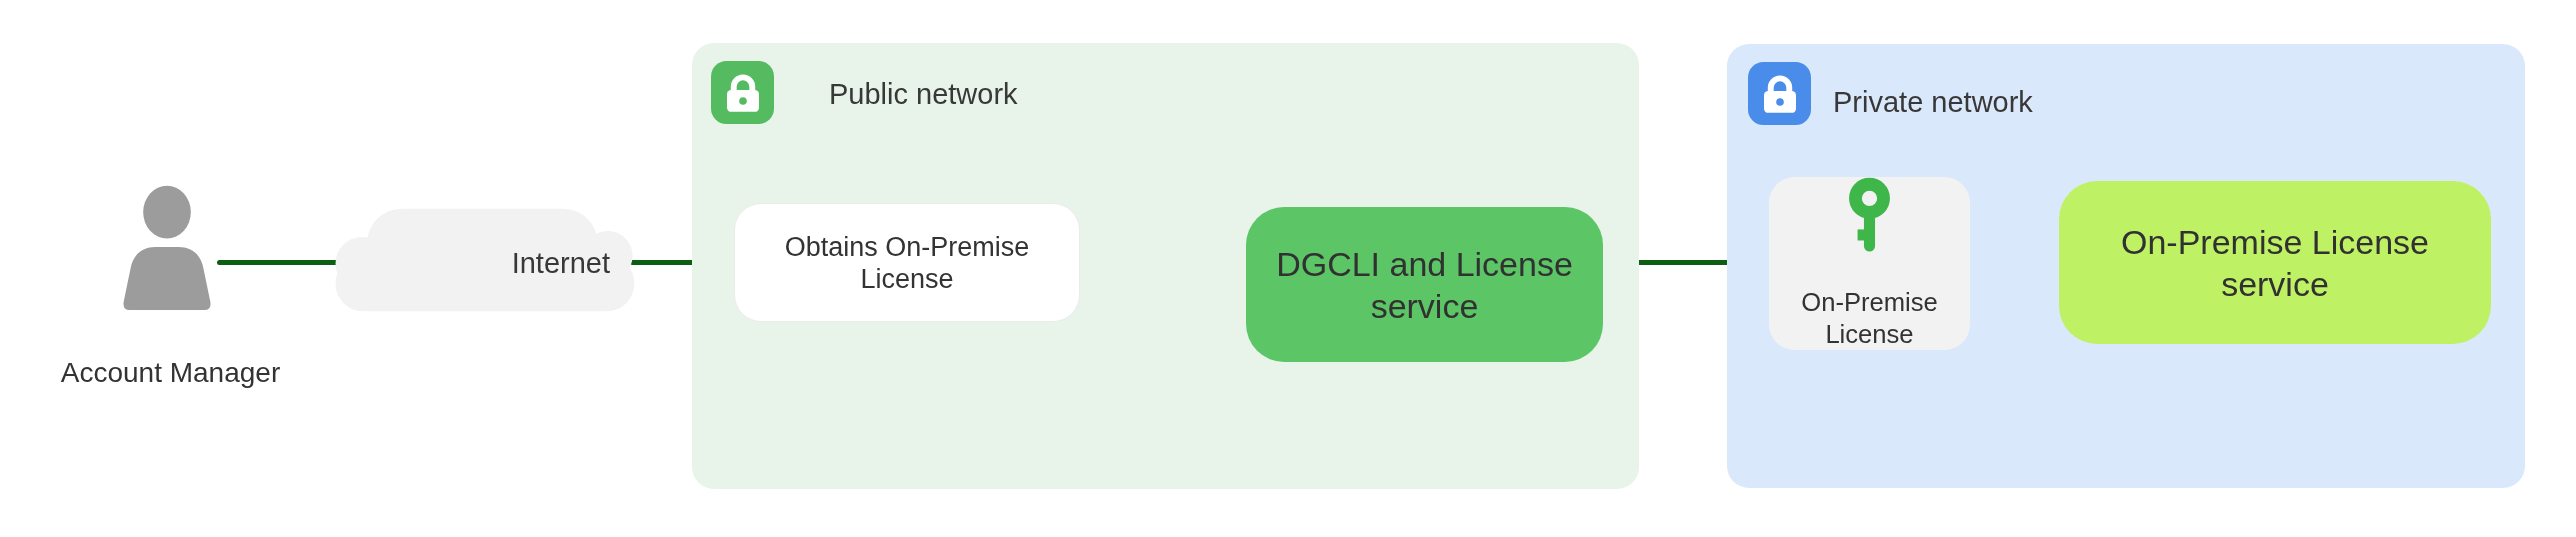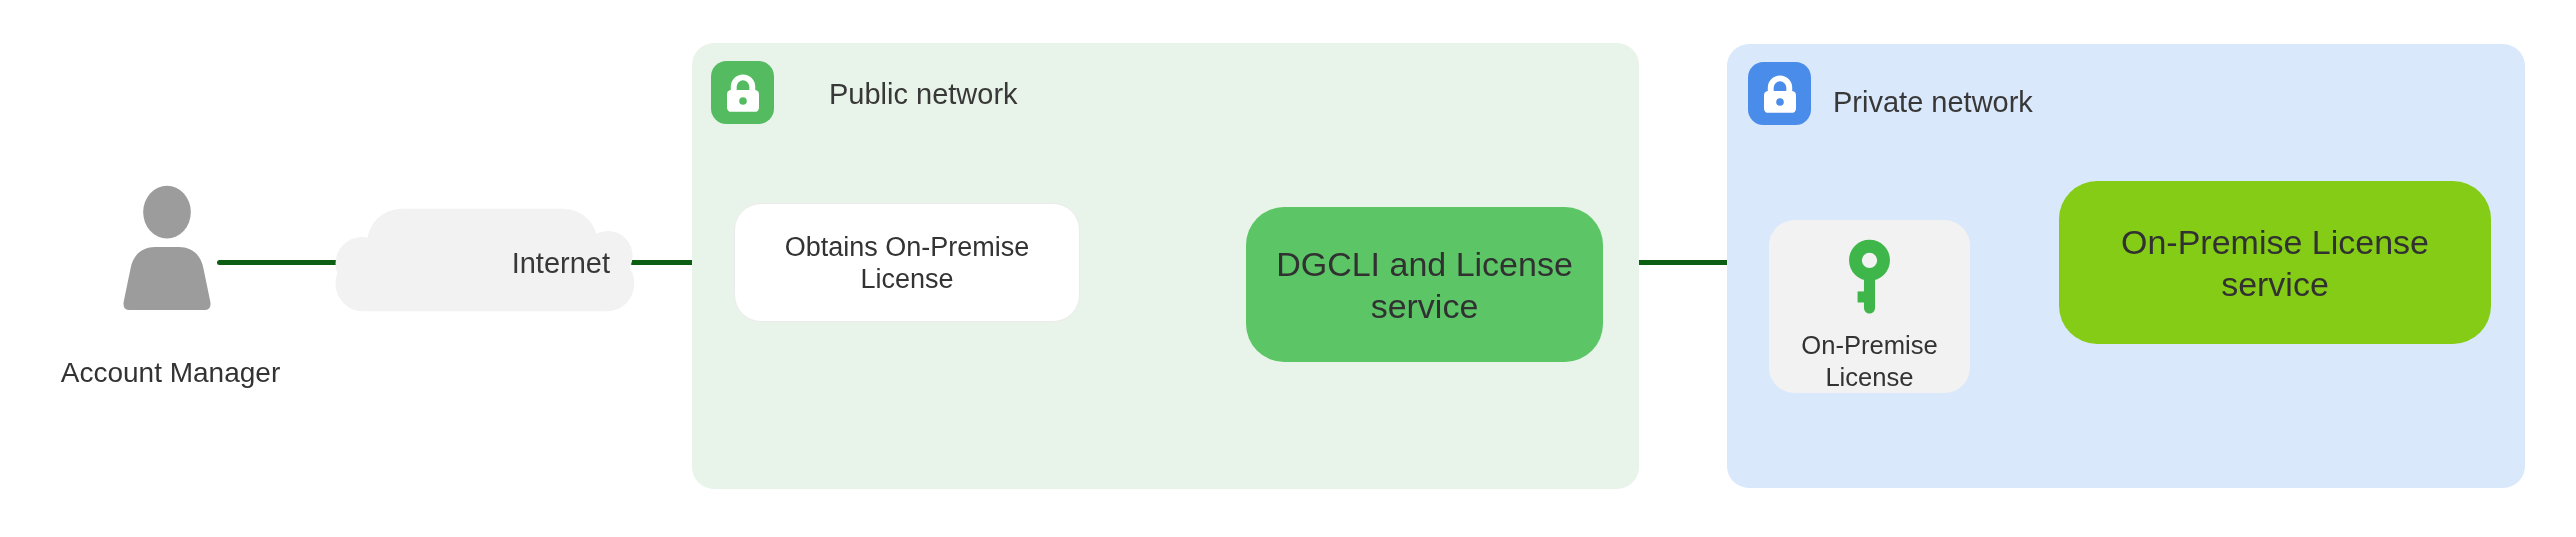--- a/index.html
+++ b/index.html
@@ -71,27 +71,27 @@
   }
   .node-dgcli {
     left: 1246px; top: 207px; width: 357px; height: 155px;
     background: #5cc566; border-radius: 38px;
     font-size: 34px; line-height: 42px; padding: 4px 17px;
     color: #313131;
   }
   .node-license {
     left: 1769px; top: 177px; width: 201px; height: 173px;
     background: #f2f2f2; border-radius: 25.6px;
-    flex-direction: column; justify-content: flex-end;
-    font-size: 25.6px; line-height: 32px; padding: 0 6.8px; margin-top: 43px;
+    flex-direction: column; justify-content: space-between;
+    font-size: 25.6px; line-height: 32px; padding: 0 6.8px;
   }
   .node-license .key-wrap { margin-bottom: 8.5px; }
   .node-service {
     left: 2059px; top: 181px; width: 432px; height: 163px;
-    background: #84cc16; border-radius: 38px;
+    background: #bef264; border-radius: 38px;
     font-size: 34px; line-height: 42px; padding: 0 24px;
     color: #313131;
   }
 
   
   .actor-label {
     position: absolute;
     left: 17px; top: 357px; width: 307px;
     text-align: center;
     font-size: 28px; line-height: 32px;

